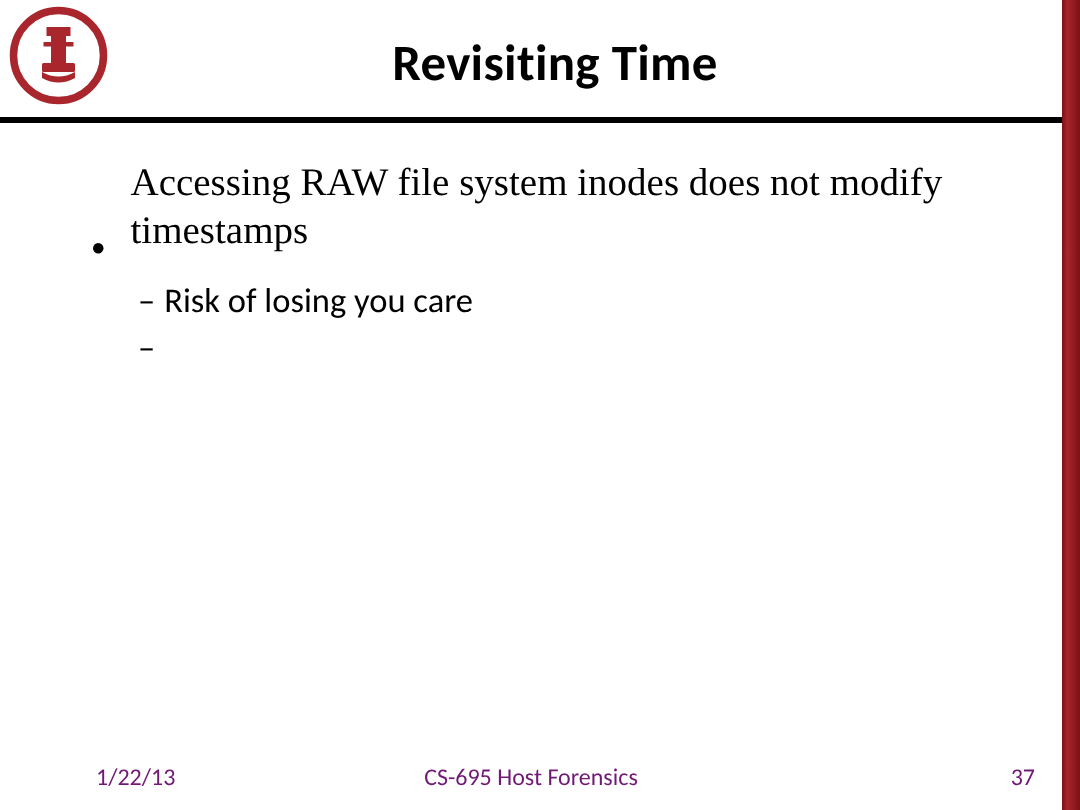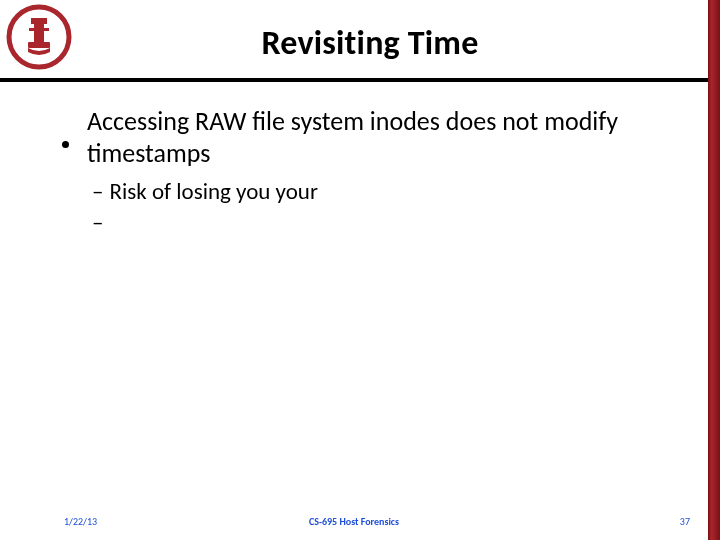--- a/index.html
+++ b/index.html
@@ -41,22 +41,23 @@
     background: #000;
   }
   .content {
     position: absolute;
     top: 106px;
     left: 62px;
     right: 36px;
   }
   .bullet-row {
     display: flex;
-    align-items: center;
-    margin-bottom: 8px;
+    align-items: flex-end;
+    margin-bottom: 18px;
+    font-family: Liberation Serif, serif;
   }
   .bullet-dot {
     width: 7px; height: 7px;
     background: #000;
     border-radius: 50%;
     margin-top: 13px;
     margin-right: 18px;
     flex-shrink: 0;
   }
   .bullet-text {
@@ -82,34 +83,33 @@
   .sub-text {
     font-size: 23px;
     line-height: 1.25;
     color: #000;
   }
   .footer {
     position: absolute;
     left: 0; right: 12px;
     bottom: 12px;
     height: 18px;
-    font-size: 10px;
-    color: #1d4ed8;
+    font-size: 16px;
+    color: #701a75;
   }
   .footer-date {
     position: absolute;
     left: 64px;
     bottom: 0;
   }
   .footer-center {
     position: absolute;
     left: 0; right: 0;
     bottom: 0;
     text-align: center;
-    font-weight: bold;
   }
   .footer-page {
     position: absolute;
     right: 18px;
     bottom: 0;
     text-align: center;
   }
 </style>
 </head>
 <body>
@@ -133,21 +133,21 @@
 <div class="title-underline"></div>
 
 <div class="content">
   <div class="bullet-row">
     <span class="bullet-dot"></span>
     <span class="bullet-text">Accessing RAW file system inodes does not modify timestamps</span>
   </div>
   <div class="subbullets">
     <div class="sub-row">
       <span class="sub-dash">–</span>
-      <span class="sub-text">Risk of losing you your</span>
+      <span class="sub-text">Risk of losing you care</span>
     </div>
     <div class="sub-row">
       <span class="sub-dash">–</span>
     </div>
   </div>
 </div>
 
 <div class="footer">
   <span class="footer-date">1/22/13</span>
   <span class="footer-center">CS-695 Host Forensics</span>

